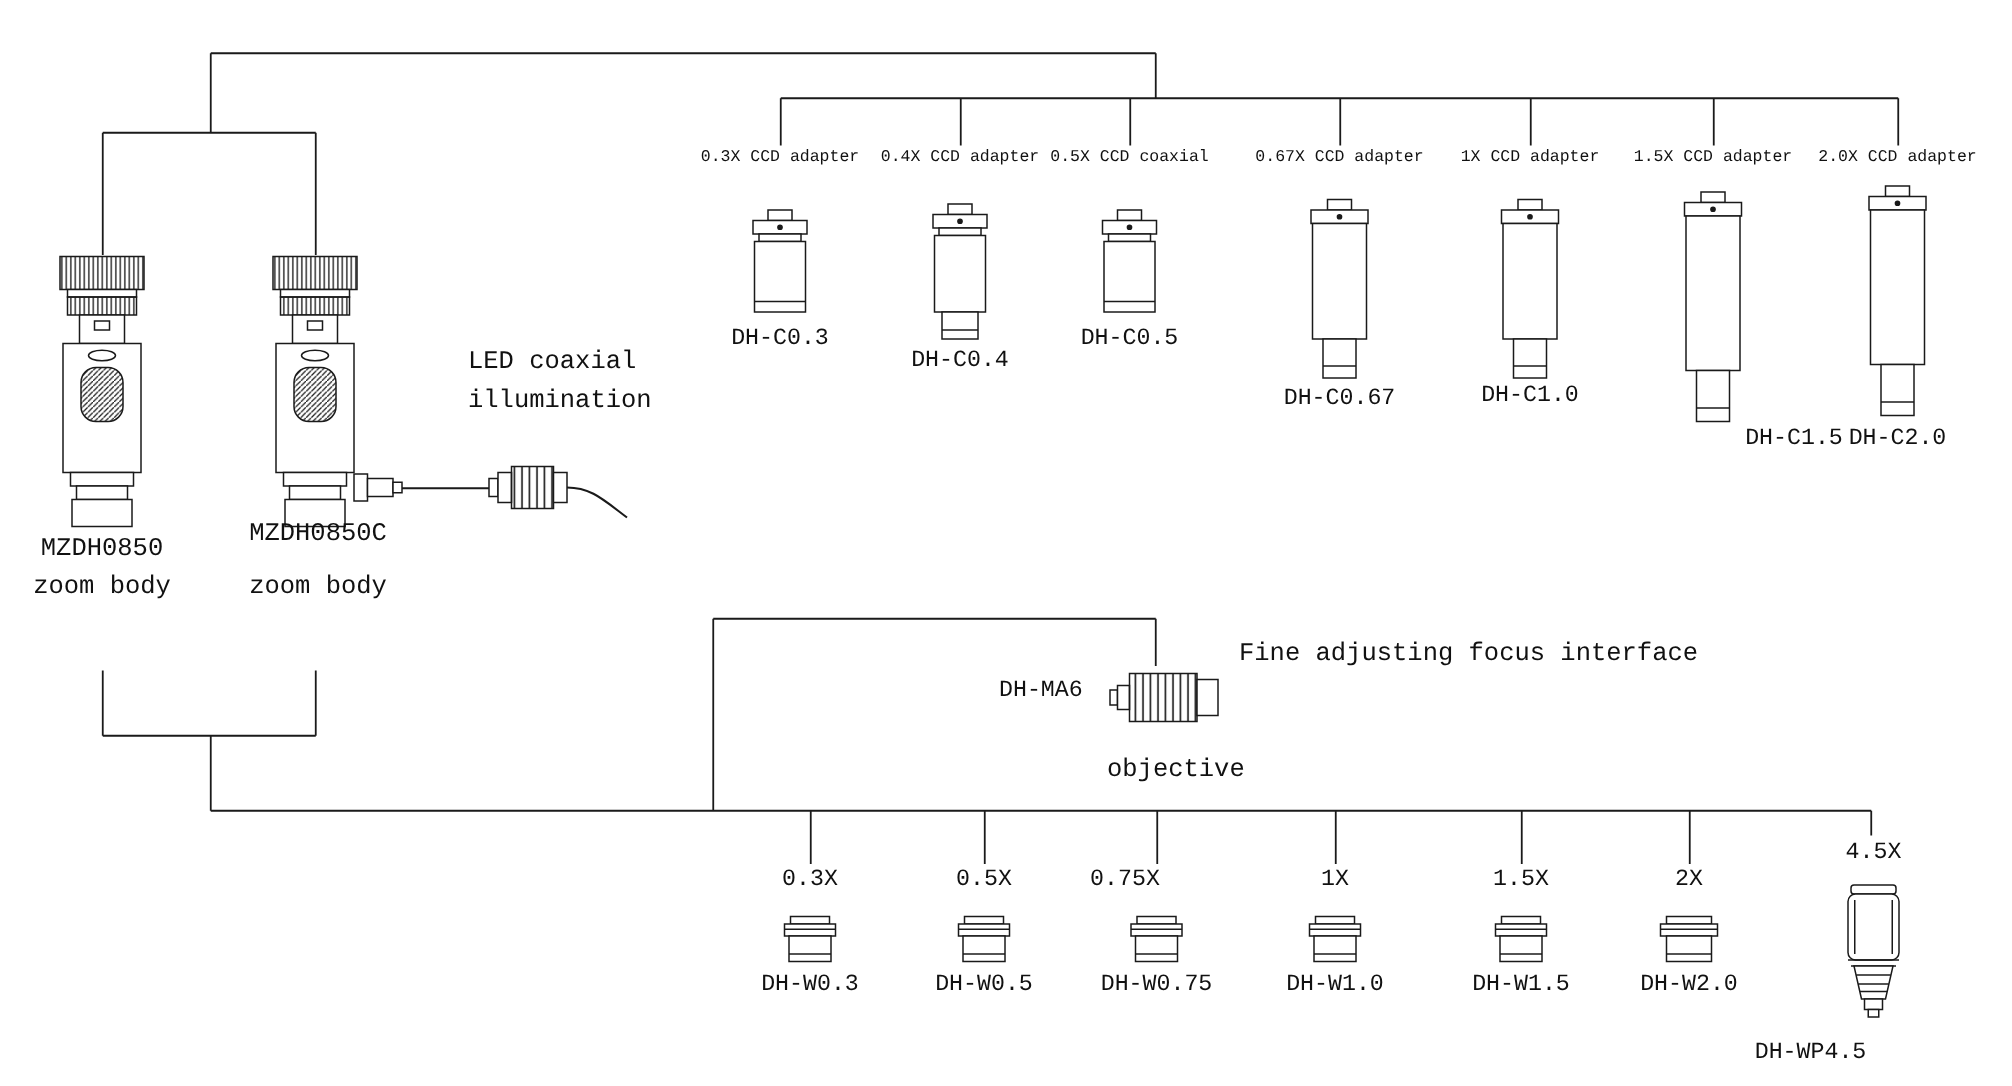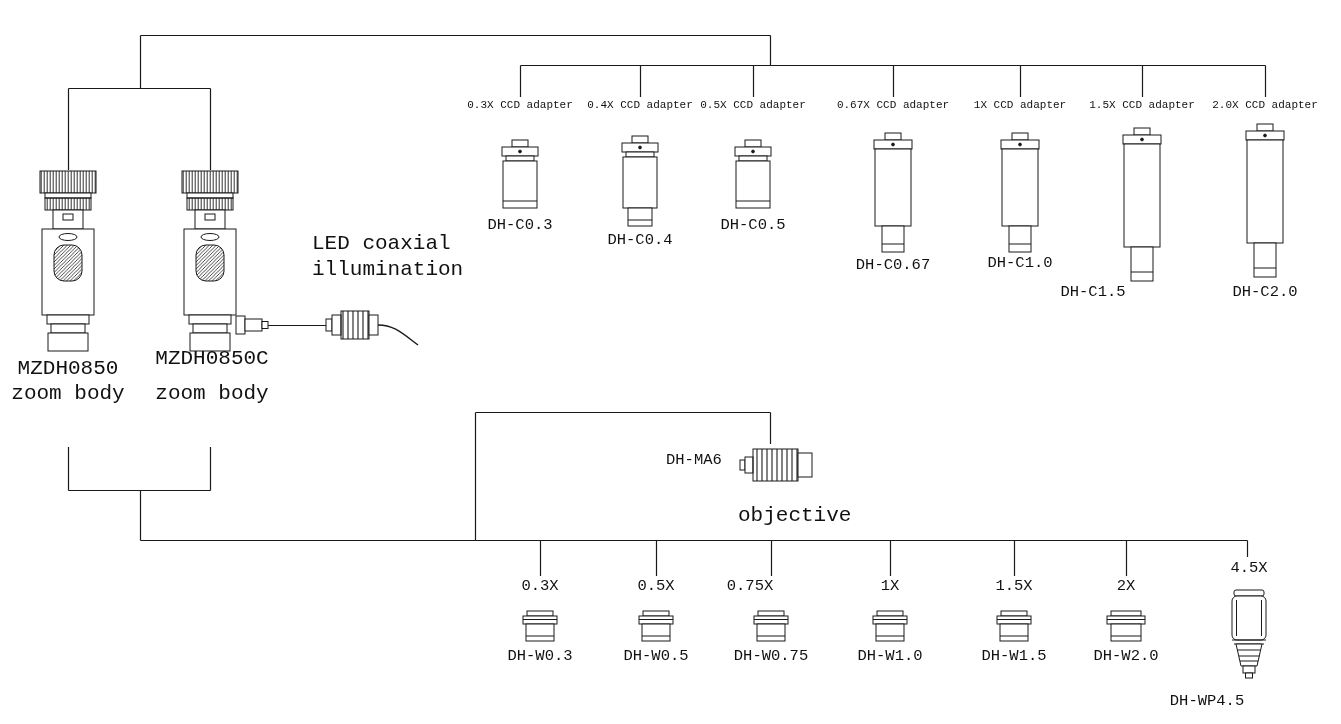--- a/index.html
+++ b/index.html
@@ -5,21 +5,21 @@
   * { margin:0; padding:0; box-sizing:border-box; }
   html,body { background:#fff; }
   #canvas {
     position:relative; width:1341px; height:724px; background:#ffffff;
     font-family:"Liberation Mono", monospace; color:#111111; overflow:hidden;
   }
   .lbl { position:absolute; white-space:nowrap; line-height:1.15; }
   .ctr { transform:translateX(-50%); }
   .s12 { font-size:11px; }
   .s15 { font-size:15.5px; }
-  .s17 { font-size:21px; }
+  .s17 { font-size:17px; }
   svg.part { position:absolute; overflow:visible; }
   #wires { position:absolute; left:0; top:0; }
 </style>
 </head>
 <body>
 
 <div id="canvas">
 
   <svg width="0" height="0" style="position:absolute" aria-hidden="true">
     <defs>
@@ -140,21 +140,21 @@
       <rect x="14" y="7" width="36" height="9" fill="#fff"></rect>
       <circle cx="32" cy="11.5" r="1.4" fill="#1a1a1a"></circle>
       <rect x="18" y="16" width="28" height="5" fill="#fff"></rect>
       <rect x="15" y="21" width="34" height="51" fill="#fff"></rect>
       <rect x="20" y="72" width="24" height="18" fill="#fff"></rect>
       <line x1="20" y1="84" x2="44" y2="84"></line>
     </g>
   </svg>
   <div class="lbl ctr s15" style="left:640px;top:232px">DH-C0.4</div>
 
-  <div class="lbl ctr s12" style="left:753px;top:99px">0.5X CCD adapter</div>
+  <div class="lbl ctr s12" style="left:753px;top:99px">0.5X CCD coaxial</div>
   <svg class="part" style="left:721px;top:140px" width="64" height="70" viewBox="0 0 64 70">
     <g stroke="#1a1a1a" stroke-width="1">
       <rect x="24" y="0" width="16" height="7" fill="#fff"></rect>
       <rect x="14" y="7" width="36" height="9" fill="#fff"></rect>
       <circle cx="32" cy="11.5" r="1.4" fill="#1a1a1a"></circle>
       <rect x="18" y="16" width="28" height="5" fill="#fff"></rect>
       <rect x="15" y="21" width="34" height="47" fill="#fff"></rect>
       <line x1="15" y1="61" x2="49" y2="61"></line>
     </g>
   </svg>
@@ -190,21 +190,21 @@
   <svg class="part" style="left:1110px;top:128px" width="64" height="154" viewBox="0 0 64 154">
     <g stroke="#1a1a1a" stroke-width="1">
       <rect x="24" y="0" width="16" height="7" fill="#fff"></rect>
       <rect x="13" y="7" width="38" height="9" fill="#fff"></rect>
       <circle cx="32" cy="11.5" r="1.4" fill="#1a1a1a"></circle>
       <rect x="14" y="16" width="36" height="103" fill="#fff"></rect>
       <rect x="21" y="119" width="22" height="34" fill="#fff"></rect>
       <line x1="21" y1="144" x2="43" y2="144"></line>
     </g>
   </svg>
-  <div class="lbl ctr s15" style="left:1093px;top:284px">DH-C1.5</div>
+  <div class="lbl ctr s15" style="left:1196px;top:284px">DH-C1.5</div>
 
   <div class="lbl ctr s12" style="left:1265px;top:99px">2.0X CCD adapter</div>
   <svg class="part" style="left:1233px;top:124px" width="64" height="154" viewBox="0 0 64 154">
     <g stroke="#1a1a1a" stroke-width="1">
       <rect x="24" y="0" width="16" height="7" fill="#fff"></rect>
       <rect x="13" y="7" width="38" height="9" fill="#fff"></rect>
       <circle cx="32" cy="11.5" r="1.4" fill="#1a1a1a"></circle>
       <rect x="14" y="16" width="36" height="103" fill="#fff"></rect>
       <rect x="21" y="119" width="22" height="34" fill="#fff"></rect>
       <line x1="21" y1="144" x2="43" y2="144"></line>
@@ -214,20 +214,21 @@
 
   <div class="lbl s15" style="left:666px;top:452px">DH-MA6</div>
   <svg class="part" style="left:740px;top:445px" width="74" height="40" viewBox="0 0 74 40">
     <g stroke="#1a1a1a" stroke-width="1">
       <rect x="0" y="15" width="5" height="10" fill="#fff"></rect>
       <rect x="5" y="12" width="8" height="16" fill="#fff"></rect>
       <rect x="13" y="4" width="45" height="32" fill="url(#ribs)"></rect>
       <rect x="58" y="8" width="14" height="24" fill="#fff"></rect>
     </g>
   </svg>
+  <div class="lbl s17" style="left:826px;top:427px">Fine adjusting focus interface</div>
   <div class="lbl s17" style="left:738px;top:504px">objective</div>
 
   <div class="lbl ctr s15" style="left:540px;top:578px">0.3X</div>
   <svg class="part" style="left:514px;top:611px" width="52" height="32" viewBox="0 0 52 32">
     <g stroke="#1a1a1a" stroke-width="1">
       <rect x="13" y="0" width="26" height="5" fill="#fff"></rect>
       <rect x="9" y="5" width="34" height="8" fill="#fff"></rect>
       <line x1="9" y1="8.5" x2="43" y2="8.5"></line>
       <rect x="12" y="13" width="28" height="17" fill="#fff"></rect>
       <line x1="12" y1="25" x2="40" y2="25"></line>

